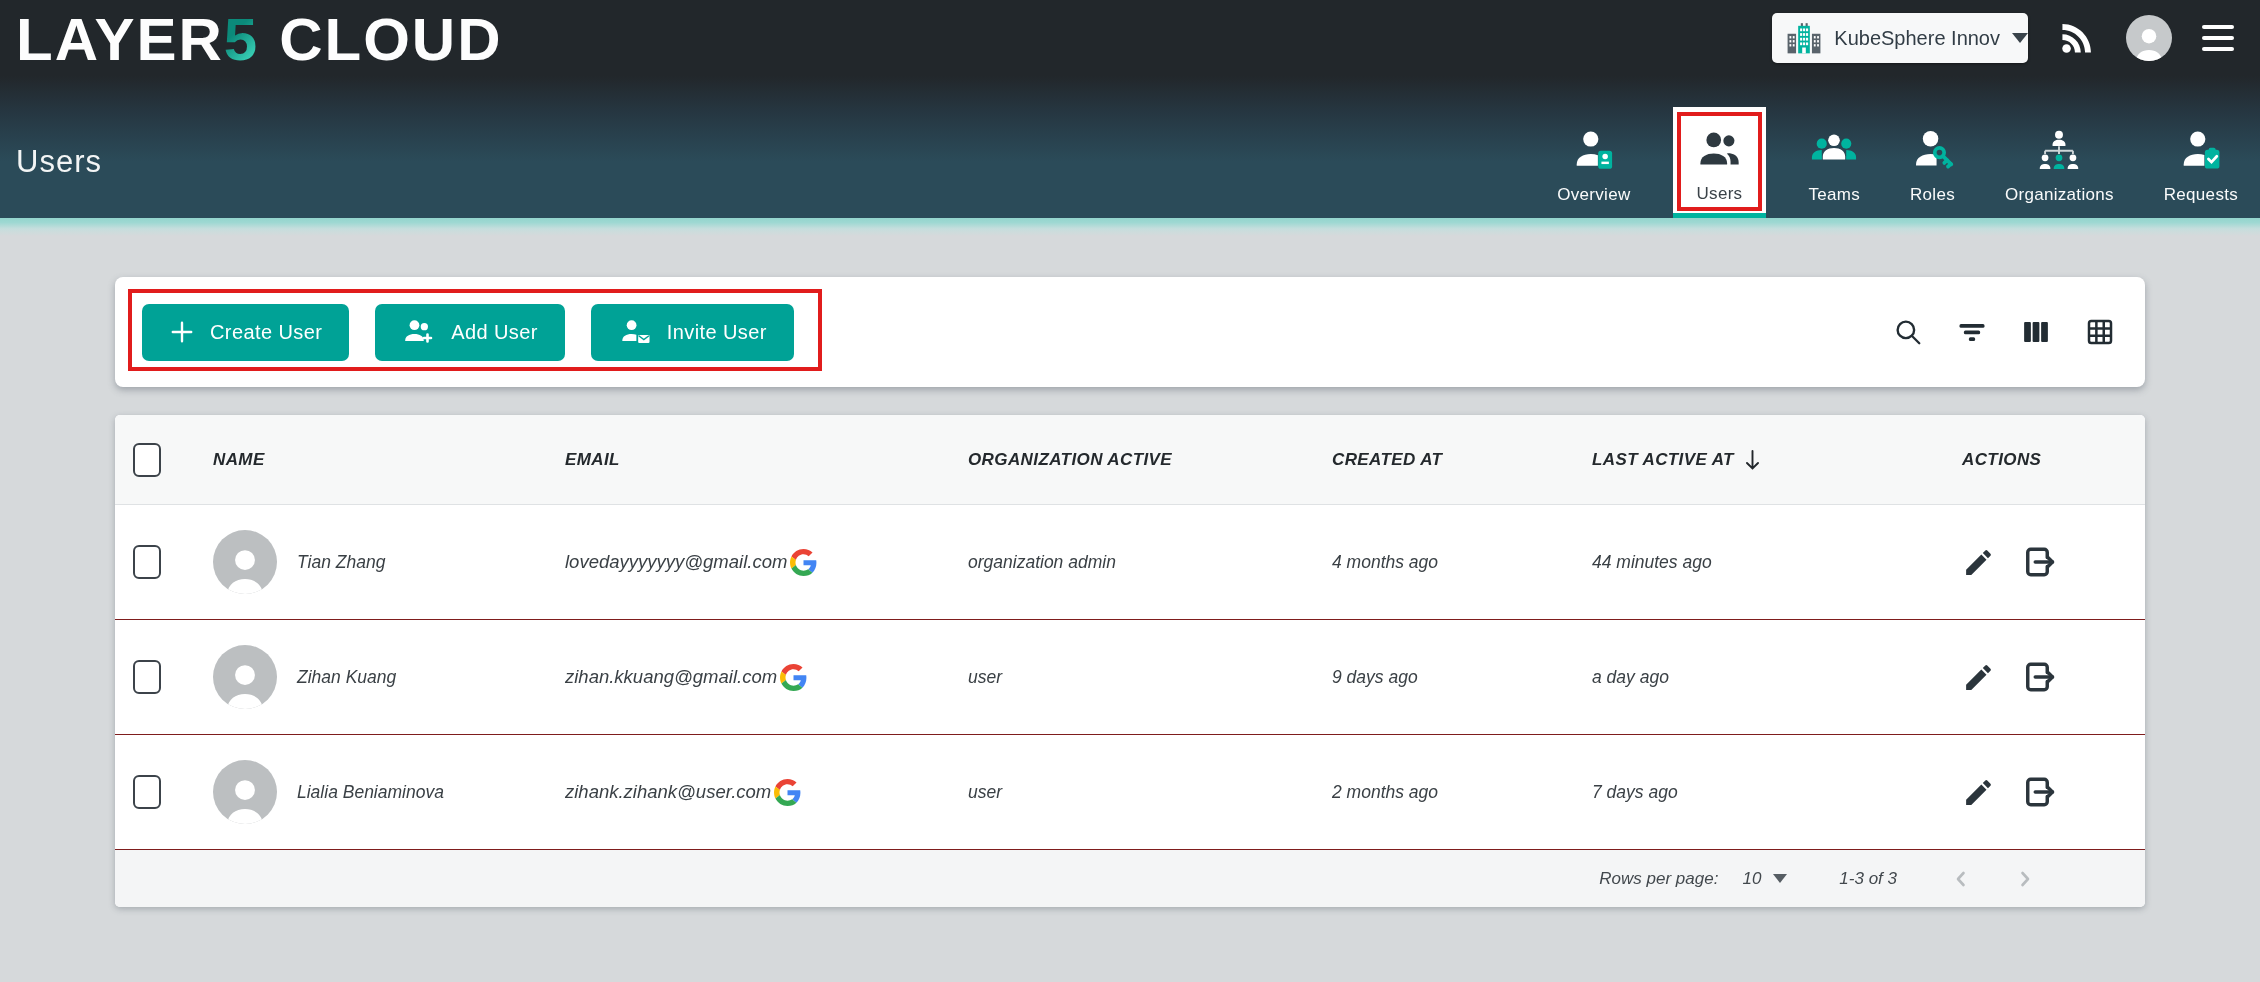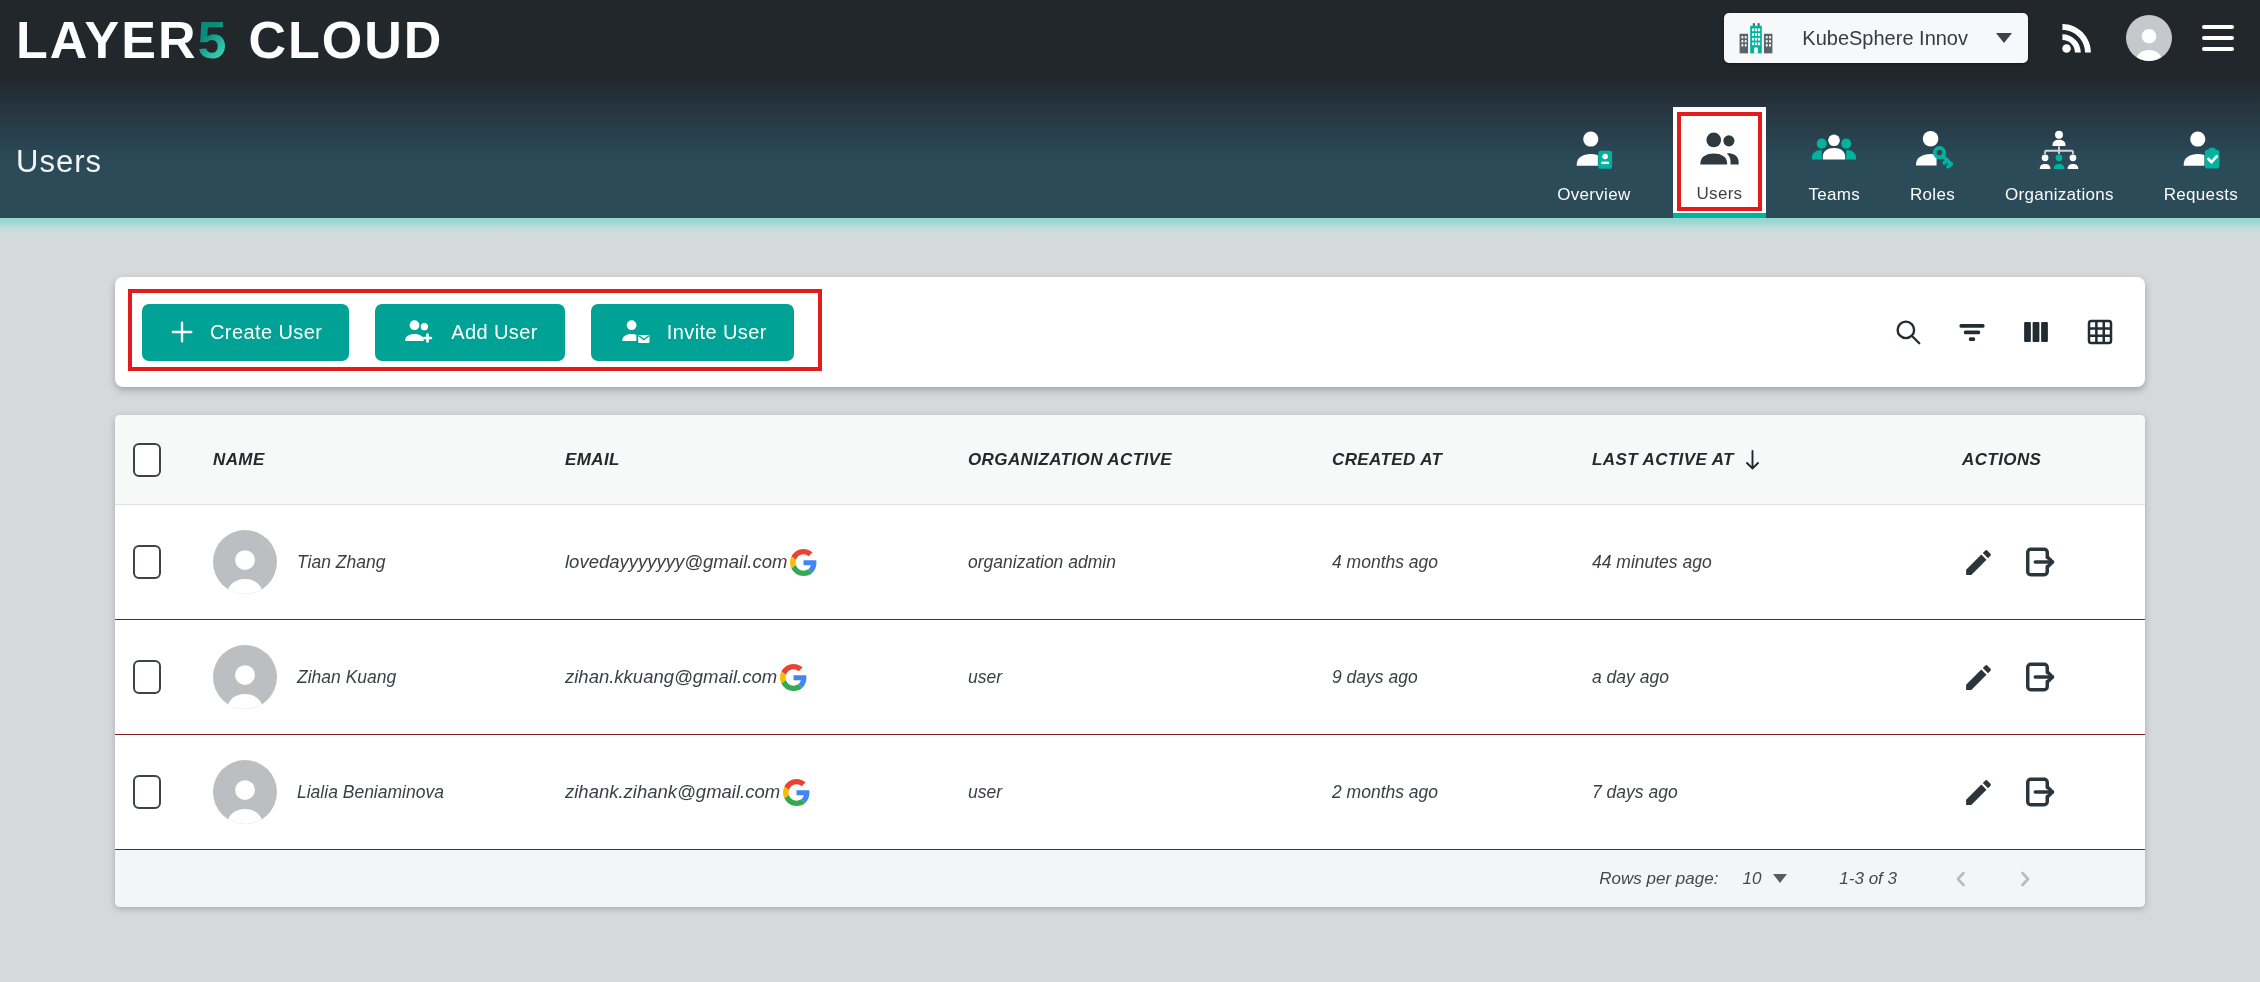--- a/index.html
+++ b/index.html
@@ -12,31 +12,31 @@
     color:#33393e;
   }
   
   .topbar {
     position:absolute; left:0; top:0; width:2260px; height:76px;
     background:#22272b;
     display:flex; align-items:center; justify-content:space-between;
     padding:0 26px 0 16px;
     z-index:5;
   }
-  .logo { display:flex; align-items:baseline; font-weight:800; font-size:52px;
+  .logo { display:flex; align-items:baseline; font-weight:800; font-size:60px;
     letter-spacing:2px; color:#fdfdfd; line-height:1; margin-top:4px; }
   .logo .five {
     background:linear-gradient(135deg,#0b8a7a 35%,#35c9b0 75%);
     -webkit-background-clip:text; background-clip:text; color:transparent;
   }
   .logo .cloud { margin-left:20px; }
   .topbar-right { display:flex; align-items:center; gap:30px; }
   .org-chip {
     background:#f7f8f9; border-radius:5px; height:50px;
-    display:flex; align-items:center; gap:28px; padding:0 16px 0 14px;
+    display:flex; align-items:center; gap:12px; padding:0 0 0 14px;
     box-shadow:0 1px 3px rgba(0,0,0,.4); cursor:pointer;
   }
   .org-chip .org-label { font-size:20px; color:#323d46; }
   .caret-down { width:0; height:0; border-left:8px solid transparent;
     border-right:8px solid transparent; border-top:10px solid #39434b; }
   .icon-btn { background:none; border:none; cursor:pointer; display:flex; align-items:center; }
   .avatar-sm { width:46px; height:46px; border-radius:50%; background:#c6c9cb;
     overflow:hidden; display:flex; align-items:flex-end; justify-content:center; }
   .hamburger { display:flex; flex-direction:column; gap:7px; }
   .hamburger span { width:32px; height:4px; background:#fff; border-radius:2px; }
@@ -466,21 +466,21 @@
     <div class="cell name-cell">
       <span class="avatar-lg">
         <svg width="56" height="52" viewBox="0 0 24 23" fill="#fff">
             <circle cx="12" cy="8" r="4.4"></circle>
             <path d="M4 23c.6-4.3 3.8-6.6 8-6.6s7.4 2.3 8 6.6z"></path>
           </svg>
       </span>
       <span>Lialia Beniaminova</span>
     </div>
     <div class="cell email-cell">
-      <span>zihank.zihank@gmail.com</span>
+      <span>zihank.zihank@user.com</span>
       <span style="display:flex;">
         <svg width="27" height="27" viewBox="0 0 48 48">
             <path fill="#EA4335" d="M24 9.5c3.54 0 6.71 1.22 9.21 3.6l6.85-6.85C35.9 2.38 30.47 0 24 0 14.62 0 6.51 5.38 2.56 13.22l7.98 6.19C12.43 13.72 17.74 9.5 24 9.5z"></path>
             <path fill="#4285F4" d="M46.98 24.55c0-1.57-.15-3.09-.38-4.55H24v9.02h12.94c-.58 2.96-2.26 5.48-4.78 7.18l7.73 6c4.51-4.18 7.09-10.36 7.09-17.65z"></path>
             <path fill="#FBBC05" d="M10.53 28.59c-.48-1.45-.76-2.99-.76-4.59s.27-3.14.76-4.59l-7.98-6.19C.92 16.46 0 20.12 0 24c0 3.88.92 7.54 2.56 10.78l7.97-6.19z"></path>
             <path fill="#34A853" d="M24 48c6.48 0 11.93-2.13 15.89-5.81l-7.73-6c-2.15 1.45-4.92 2.3-8.16 2.3-6.26 0-11.57-4.22-13.47-9.91l-7.98 6.19C6.51 42.62 14.62 48 24 48z"></path>
           </svg>
       </span>
     </div>
     <div class="cell">user</div>

